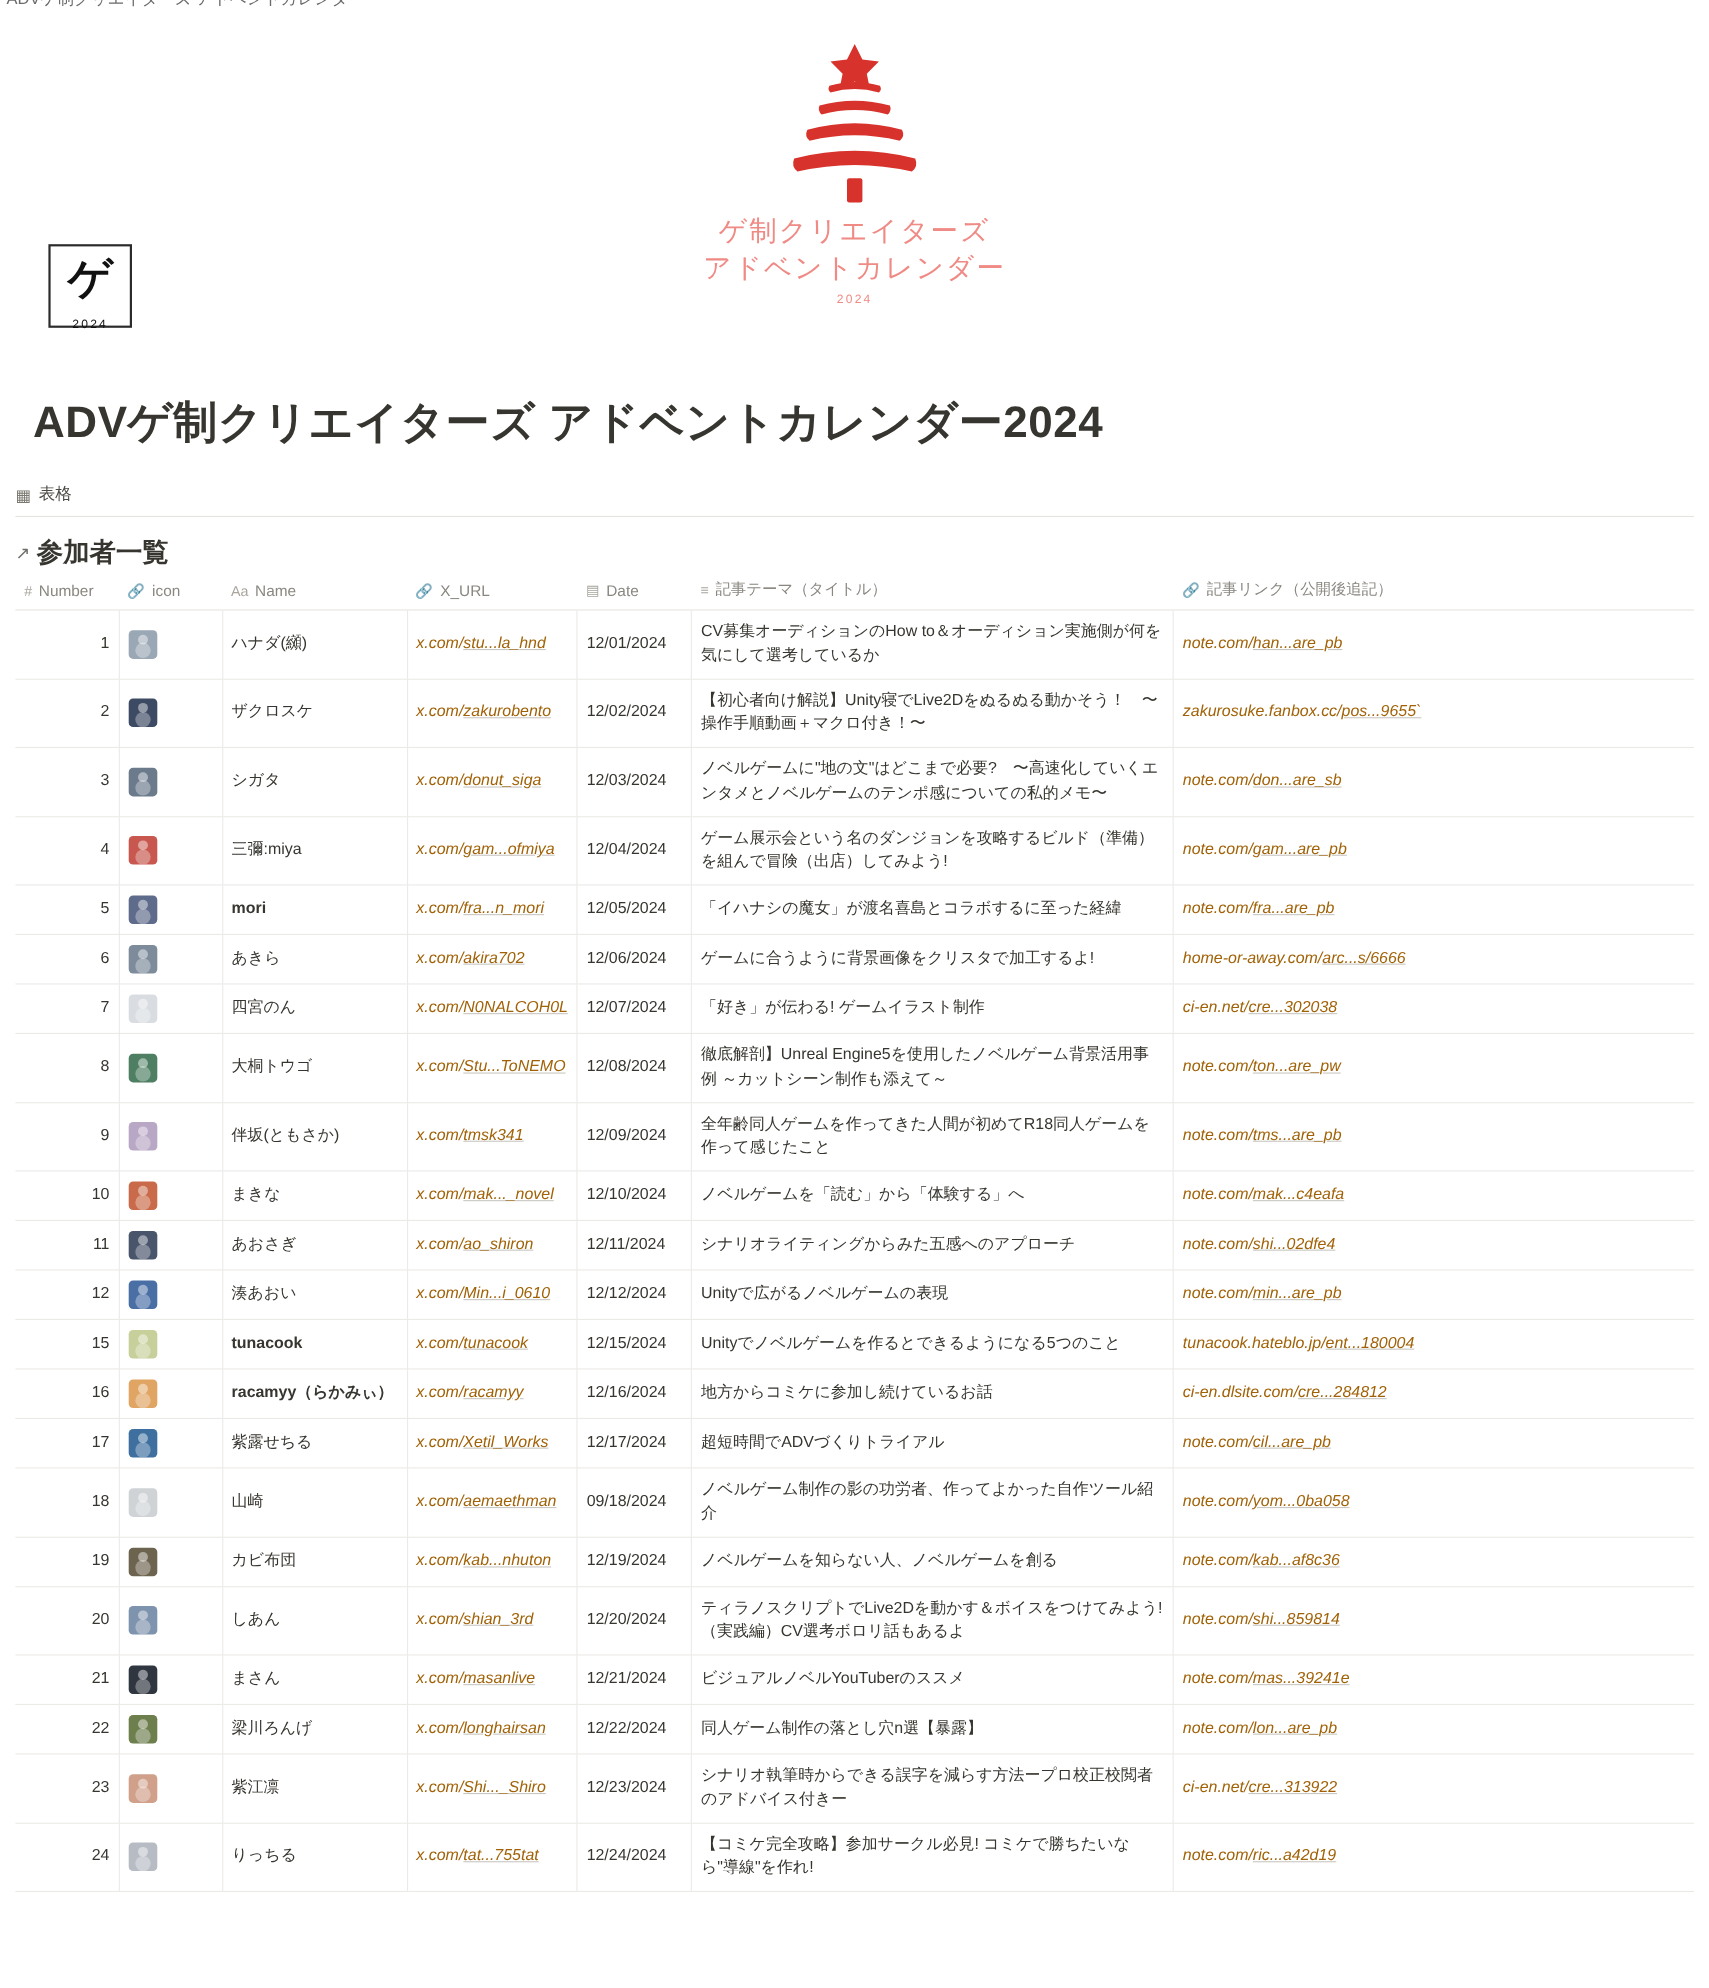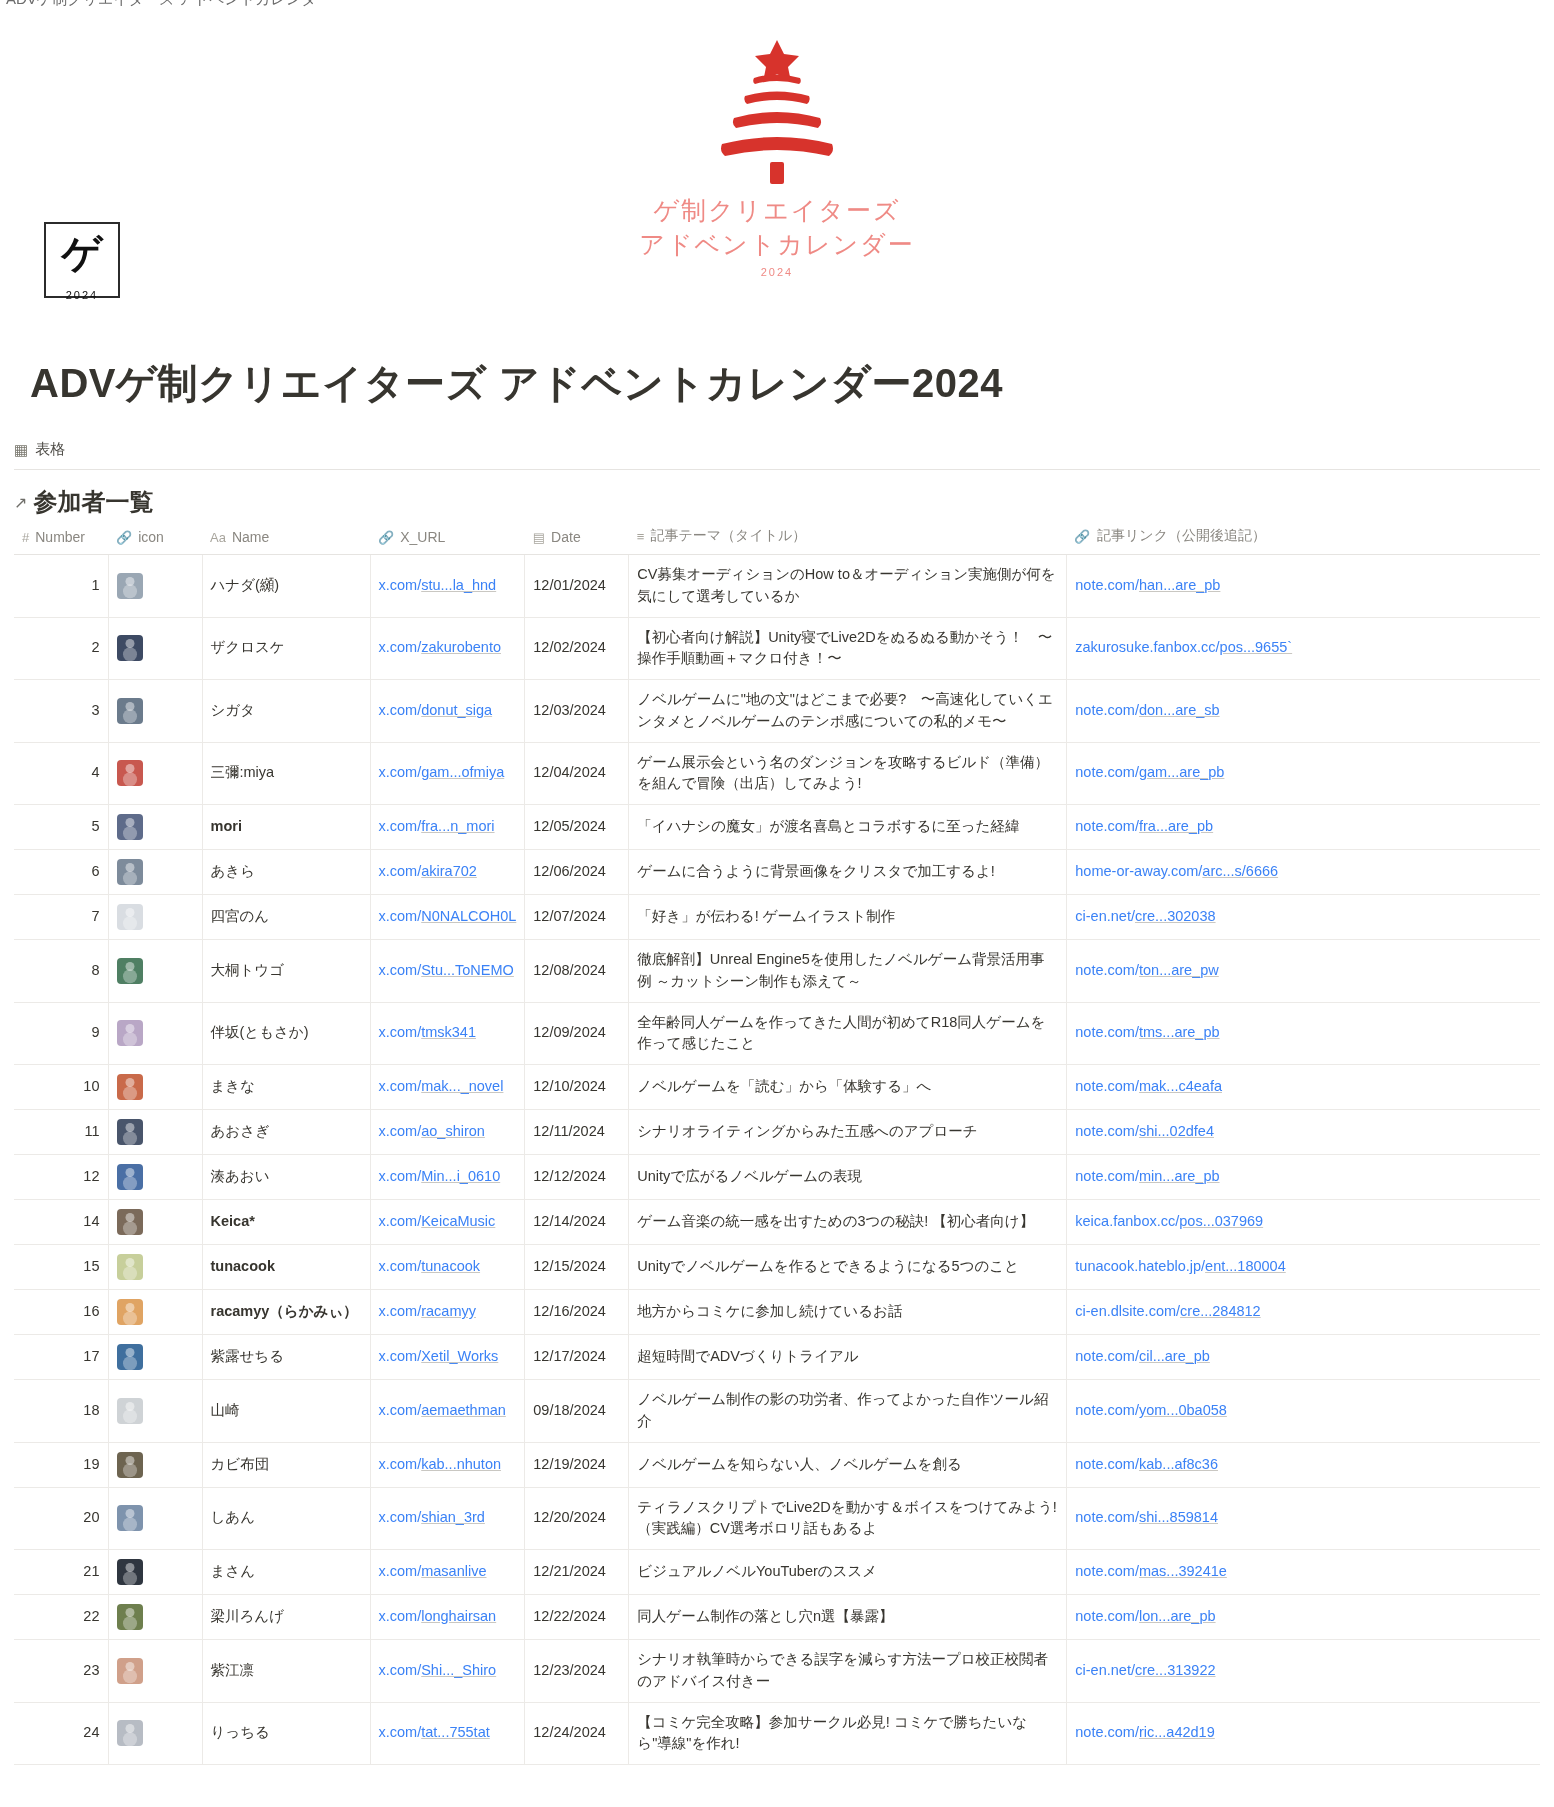--- a/index.html
+++ b/index.html
@@ -183,24 +183,25 @@
   .av::before{
     content:"";
     position:absolute;
     left:50%; top:16%;
     width:9px; height:9px;
     border-radius:50%;
     transform:translateX(-50%);
     background:rgba(255,255,255,.45);
   }
   .lnk {
-    color: #3b82f6;
+    color: #a16207;
     text-decoration: none;
     cursor: pointer;
     white-space: nowrap;
+    font-style: italic;
   }
   .lnk .pre { text-decoration: none; }
   .lnk .post { text-decoration: underline; text-decoration-color: #c9c7c2; }
   .name-bold { font-weight: 700; }
   .theme-cell { color: #37352f; }
 </style>
 </head>
 <body>
 
 <div class="page">
@@ -418,31 +419,20 @@
           <td class="icon-cell">
             <span class="av" style="background: rgb(74, 111, 165);"></span>
           </td>
           <td class="name-cell">湊あおい</td>
           <td class="url-cell"><a class="lnk"><span class="pre">x.com/</span><span class="post">Min...i_0610</span></a></td>
           <td class="date-cell">12/12/2024</td>
           <td class="theme-cell">Unityで広がるノベルゲームの表現</td>
           <td class="link-cell"><a class="lnk"><span class="pre">note.com/</span><span class="post">min...are_pb</span></a></td>
         </tr>
         <tr>
-          <td class="num">14</td>
-          <td class="icon-cell">
-            <span class="av" style="background: rgb(123, 106, 90);"></span>
-          </td>
-          <td class="name-cell name-bold">Keica*</td>
-          <td class="url-cell"><a class="lnk"><span class="pre">x.com/</span><span class="post">KeicaMusic</span></a></td>
-          <td class="date-cell">12/14/2024</td>
-          <td class="theme-cell">ゲーム音楽の統一感を出すための3つの秘訣! 【初心者向け】</td>
-          <td class="link-cell"><a class="lnk"><span class="pre">keica.fanbox.cc/</span><span class="post">pos...037969</span></a></td>
-        </tr>
-        <tr>
           <td class="num">15</td>
           <td class="icon-cell">
             <span class="av" style="background: rgb(199, 207, 155);"></span>
           </td>
           <td class="name-cell name-bold">tunacook</td>
           <td class="url-cell"><a class="lnk"><span class="pre">x.com/</span><span class="post">tunacook</span></a></td>
           <td class="date-cell">12/15/2024</td>
           <td class="theme-cell">Unityでノベルゲームを作るとできるようになる5つのこと</td>
           <td class="link-cell"><a class="lnk"><span class="pre">tunacook.hateblo.jp/</span><span class="post">ent...180004</span></a></td>
         </tr>

